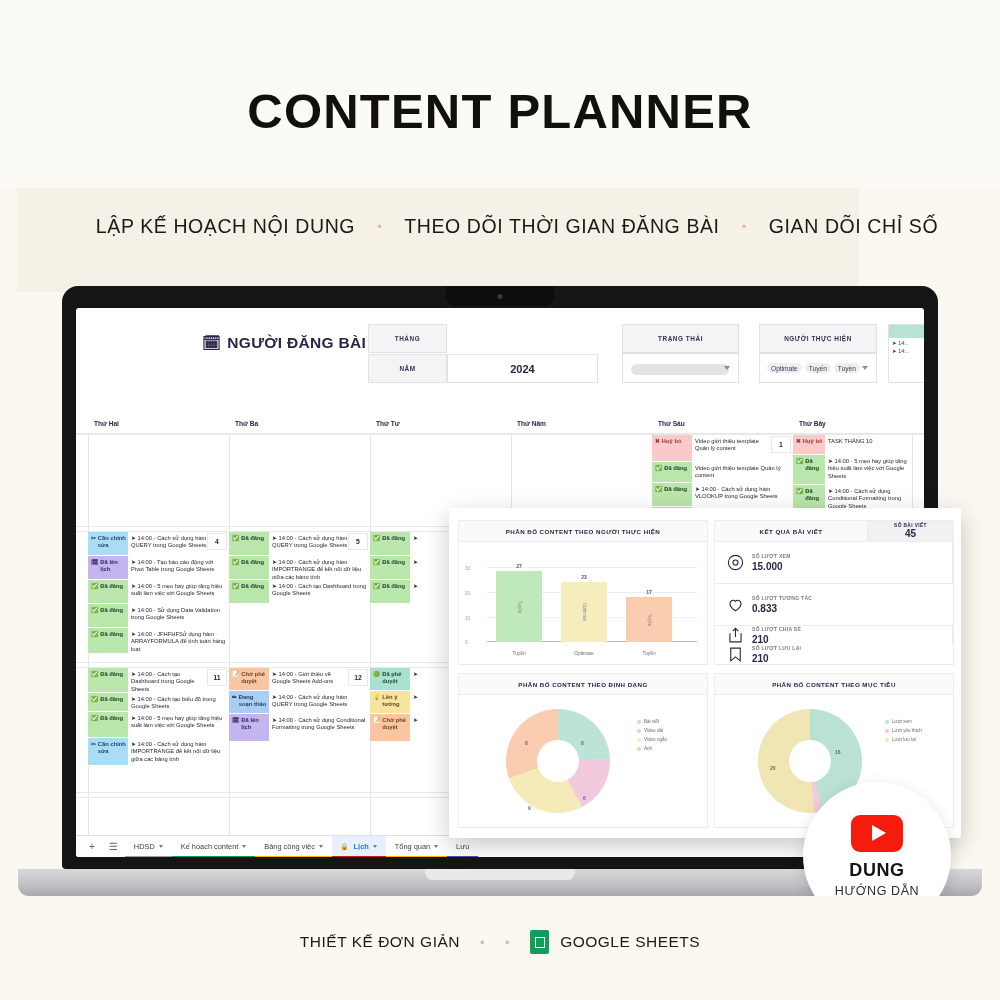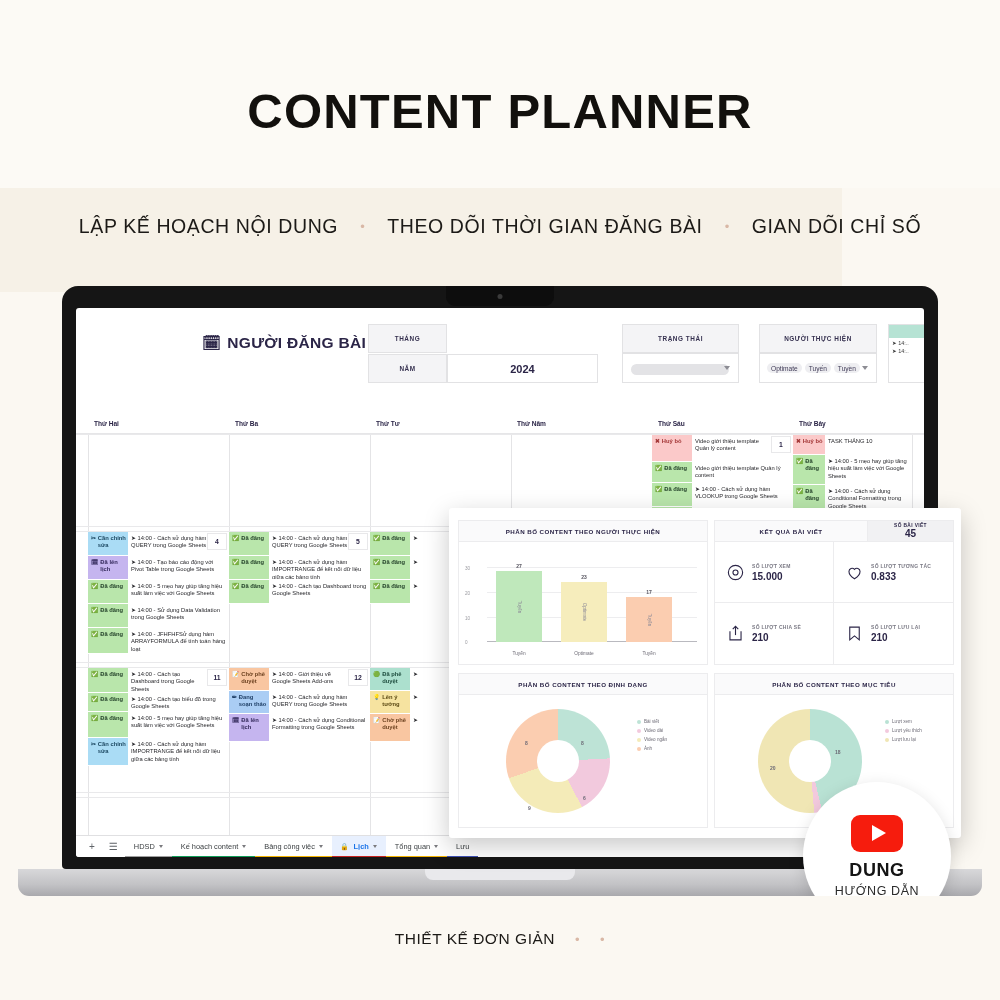--- a/index.html
+++ b/index.html
@@ -16,21 +16,21 @@
     position: absolute; left: 0; top: 0; width: 1000px; height: 188px;
     background: #fcfaf5;
   }
   .hero-title {
     position: absolute; left: 0; top: 83px; width: 1000px;
     text-align: center;
     font-size: 49px; font-weight: 700; letter-spacing: 1.2px;
     color: #12100d;
   }
   .subbar {
-    position: absolute; left: 0; top: 188px; width: 842px; height: 104px;
+    position: absolute; left: 17px; top: 188px; width: 842px; height: 104px;
     background: #f6f1e7;
   }
   .subbar-inner {
     position: absolute; left: 0; top: 27px; width: 1000px;
     display: flex; align-items: center; justify-content: center; gap: 22px;
     font-size: 19.5px; letter-spacing: .6px; color: #1c1a17; font-weight: 400;
   }
   .dot-sep { color: #d9b8a6; font-size: 13px; }
 
   
@@ -221,21 +221,21 @@
 
   
   .kpi-hd { display:flex; height:21px; border-bottom:1px solid #ececee; background:#fafafb; }
   .kpi-hd-l { flex:1; display:flex; align-items:center; justify-content:center;
     font-size:6.2px; font-weight:700; letter-spacing:.45px; color:#2b2547; text-transform:uppercase; }
   .kpi-hd-r { width:86px; border-left:1px solid #ececee; background:#f1f1f3;
     display:flex; flex-direction:column; align-items:center; justify-content:center; }
   .kpi-hd-r .lb { font-size:4.8px; font-weight:700; letter-spacing:.4px; color:#2b2547; text-transform:uppercase;}
   .kpi-hd-r .vv { font-size:10px; font-weight:700; color:#2b2547; }
   .kpi-grid { position:absolute; left:0; top:21px; right:0; bottom:0; display:grid;
-    grid-template-columns:1fr 1fr; grid-template-rows:1fr 1fr; }
+    grid-template-columns:1fr; grid-template-rows:1fr 1fr; }
   .kpi-cell { border-right:1px solid #ececee; border-bottom:1px solid #ececee;
     display:flex; align-items:center; gap:7px; padding-left:11px; }
   .kpi-cell:nth-child(2n) { border-right:none; }
   .kpi-cell:nth-child(n+3) { border-bottom:none; }
   .kpi-lab { font-size:5px; font-weight:700; letter-spacing:.3px; color:#7b7a85; text-transform:uppercase; }
   .kpi-num { font-size:10px; font-weight:700; color:#2b2547; margin-top:2px; }
 
   .donut-wrap { position:absolute; left:0; top:21px; right:0; bottom:0; }
   .donut { position:absolute; border-radius:50%; }
   .donut-hole { position:absolute; background:#fff; border-radius:50%; }
@@ -772,14 +772,20 @@
   </div>
   <div class="yt-t1">DUNG</div>
   <div class="yt-t2">HƯỚNG DẪN</div>
 </div>
 
 <div class="footer">
   <div class="footer-inner">
     <span>THIẾT KẾ ĐƠN GIẢN</span>
     <span class="dot-sep">•</span>
     <span class="dot-sep">•</span>
+    <span class="gs-wrap">
+      <span class="gs-ico">
+          <span class="gs-in"></span>
+        </span>
+      <span>GOOGLE SHEETS</span>
+    </span>
   </div>
 </div>
 
 </body></html>

